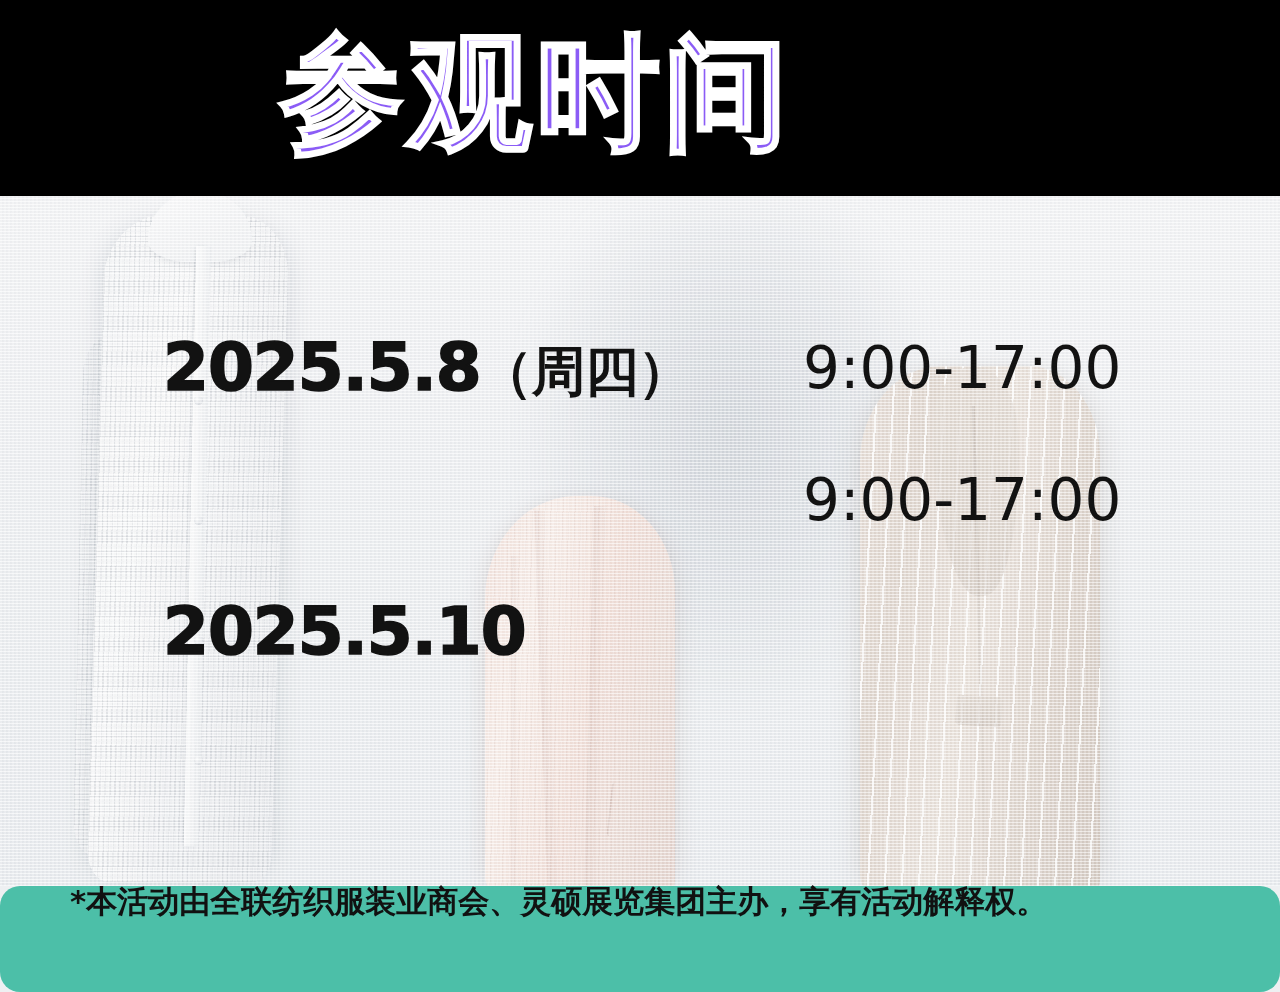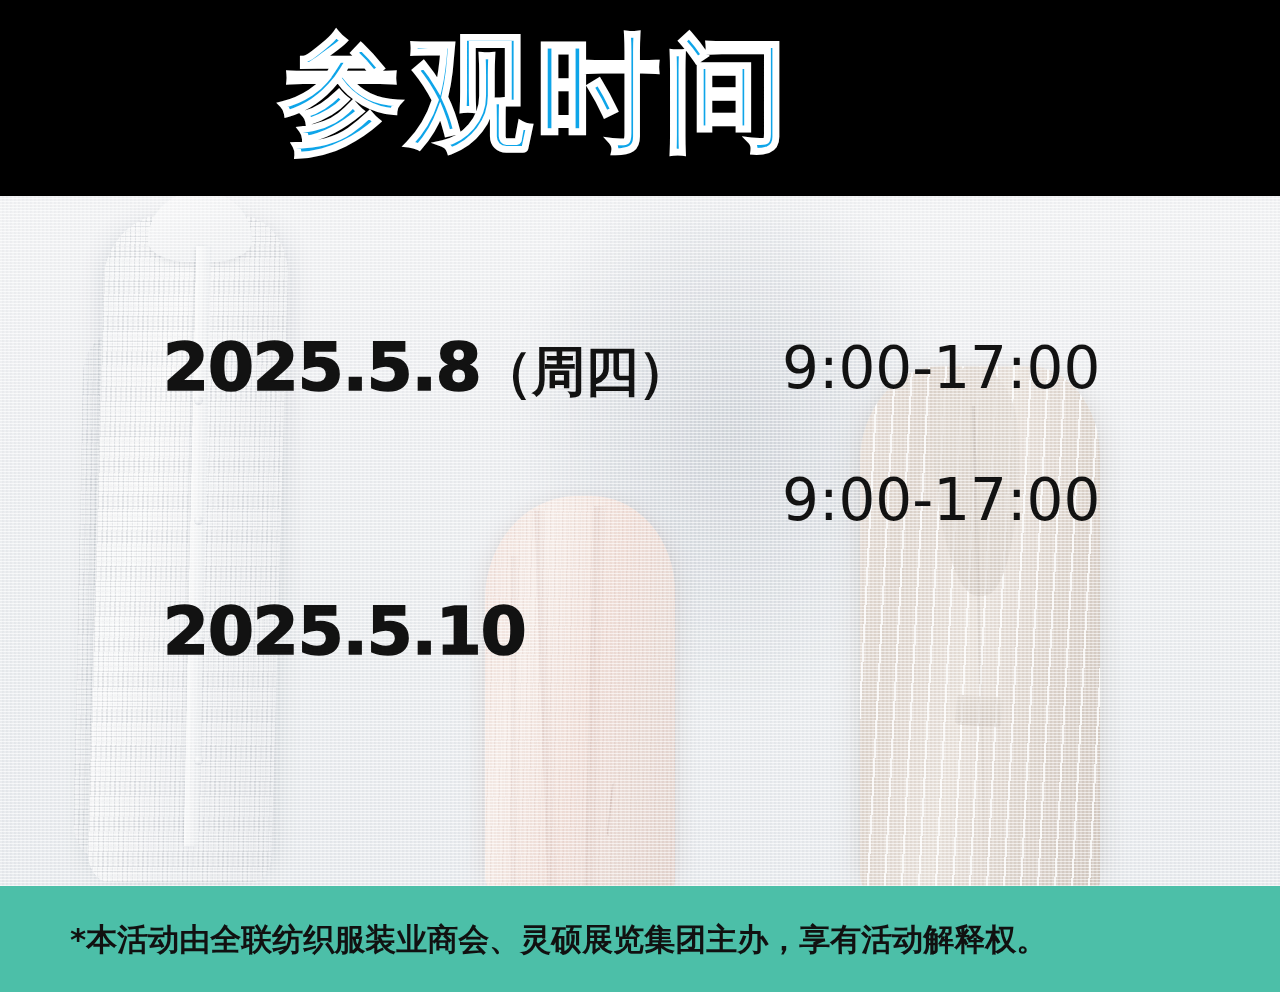--- a/index.html
+++ b/index.html
@@ -28,21 +28,21 @@
     height: 196px;
     background: #000000;
     z-index: 40;
   }
   .header-title {
     position: absolute;
     left: 0;
     top: 18px;
     width: 1072px;
     text-align: center;
-    color: #0ea5e9;
+    color: #8b5cf6;
     font-family: "DejaVu Sans", "Liberation Sans", sans-serif;
     font-size: 124px;
     font-weight: 700;
     letter-spacing: 4px;
     line-height: 150px;
     white-space: nowrap;
     -webkit-text-stroke: 3px #ffffff;
   }
 
   
@@ -291,41 +291,41 @@
   .date-week {
     font-family: "DejaVu Sans", "Liberation Sans", sans-serif;
     font-size: 54px;
     font-weight: 700;
     line-height: 1;
     margin-left: -2px;
     letter-spacing: -1px;
   }
   .time-cell {
     position: absolute;
-    left: 782px;
+    left: 803px;
     font-family: "DejaVu Sans", "Liberation Sans", sans-serif;
     font-size: 58px;
     font-weight: 400;
     line-height: 1;
     color: #121212;
     white-space: nowrap;
     letter-spacing: 0px;
   }
 
   
   .footer-bar {
     position: absolute;
     left: 0;
     top: 886px;
     width: 1280px;
     height: 106px;
     background: #4cbfa8;
     z-index: 40;
     display: flex;
-    align-items: center;
+    border-radius: 20px;
   }
   .footer-note {
     margin-left: 70px;
     font-family: "DejaVu Sans", "Liberation Sans", sans-serif;
     font-size: 31px;
     font-weight: 700;
     color: #111111;
     letter-spacing: 0px;
     white-space: nowrap;
     line-height: 1;

